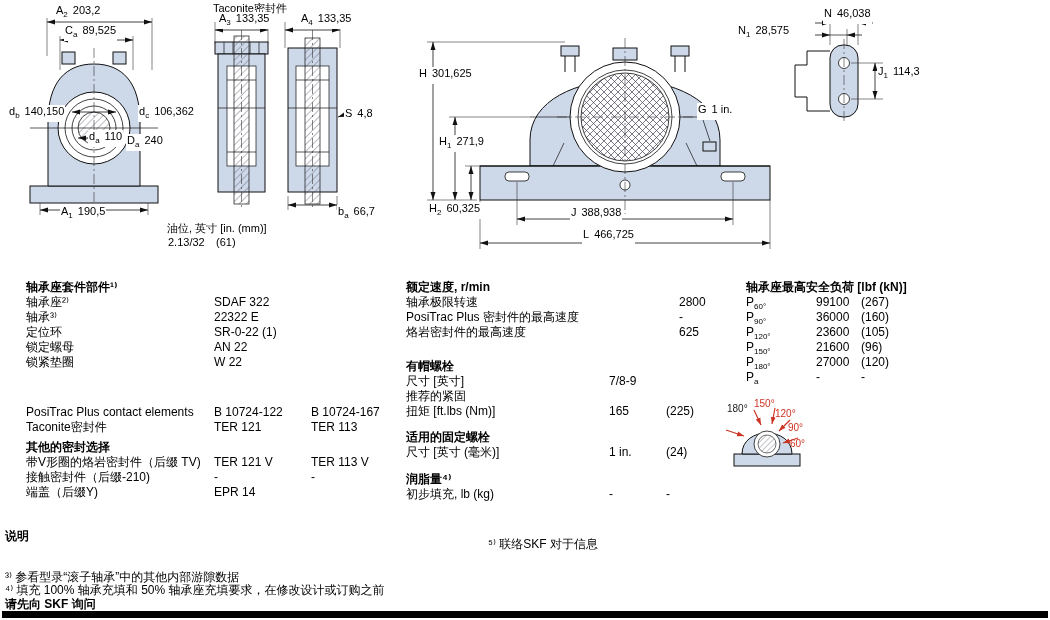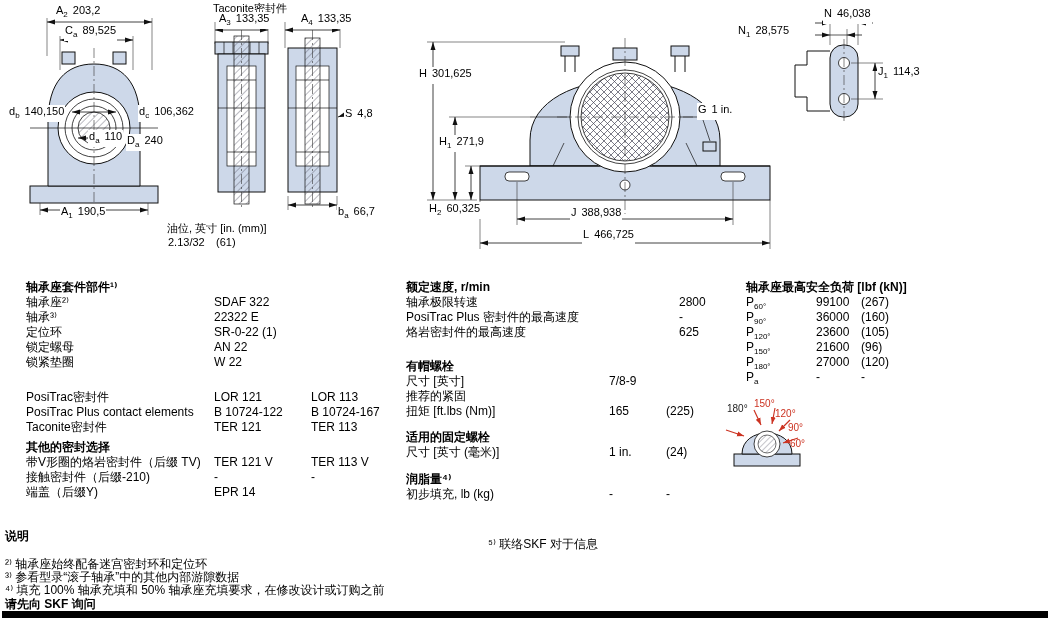--- a/index.html
+++ b/index.html
@@ -256,25 +256,20 @@
     <div class="row" style="top:62px">
         <span class="lbl">锁定螺母</span>
         <span class="c1">AN 22</span>
         <span class="c2"></span>
       </div>
     <div class="row" style="top:77px">
         <span class="lbl">锁紧垫圈</span>
         <span class="c1">W 22</span>
         <span class="c2"></span>
       </div>
-    <div class="row" style="top:112px">
-        <span class="lbl">PosiTrac密封件</span>
-        <span class="c1">LOR 121</span>
-        <span class="c2">LOR 113</span>
-      </div>
     <div class="row" style="top:127px">
         <span class="lbl">PosiTrac Plus contact elements</span>
         <span class="c1">B 10724-122</span>
         <span class="c2">B 10724-167</span>
       </div>
     <div class="row" style="top:142px">
         <span class="lbl">Taconite密封件</span>
         <span class="c1">TER 121</span>
         <span class="c2">TER 113</span>
       </div>
@@ -414,21 +409,20 @@
   <div class="angle-label" style="left:775px;top:408px">120°</div>
   <div class="angle-label" style="left:788px;top:422px">90°</div>
   <div class="angle-label" style="left:790px;top:438px">60°</div>
 
   <div class="notes" style="left:488px;top:536px;width:250px">
     <div class="nline" style="top:0">⁵⁾ 联络SKF 对于信息</div>
   </div>
 
   <div class="notes" style="left:5px;top:528px;width:470px;height:84px">
     <div class="nline b" style="top:0">说明</div>
-    <div class="nline" style="top:28px">²⁾ 轴承座始终配备迷宫密封环和定位环</div>
     <div class="nline" style="top:41px">³⁾ 参看型录“滚子轴承”中的其他内部游隙数据</div>
     <div class="nline" style="top:54px">⁴⁾ 填充 100% 轴承充填和 50% 轴承座充填要求，在修改设计或订购之前</div>
     <div class="nline b" style="top:68px">请先向 SKF 询问</div>
   </div>
 
   <div class="blackbar" style="left:2px;top:611px;width:1046px;height:7px"></div>
 
 </div>
 
 </body></html>

